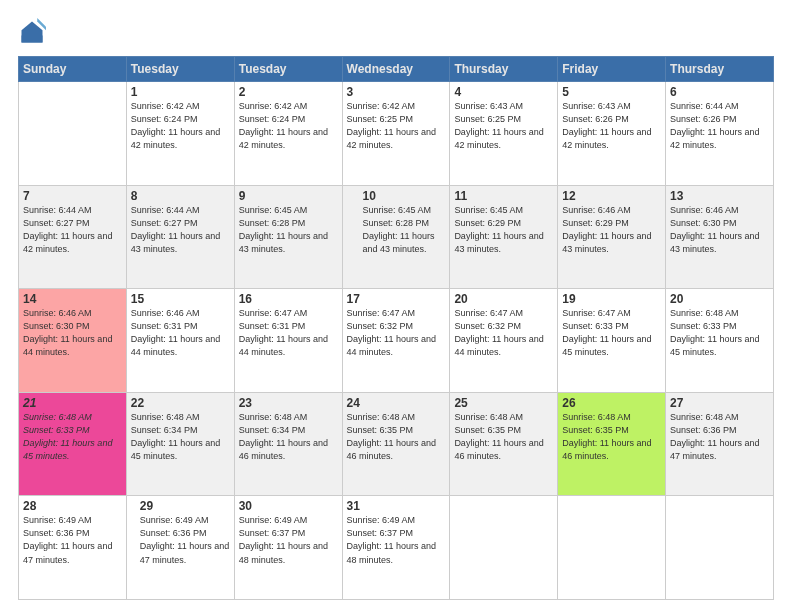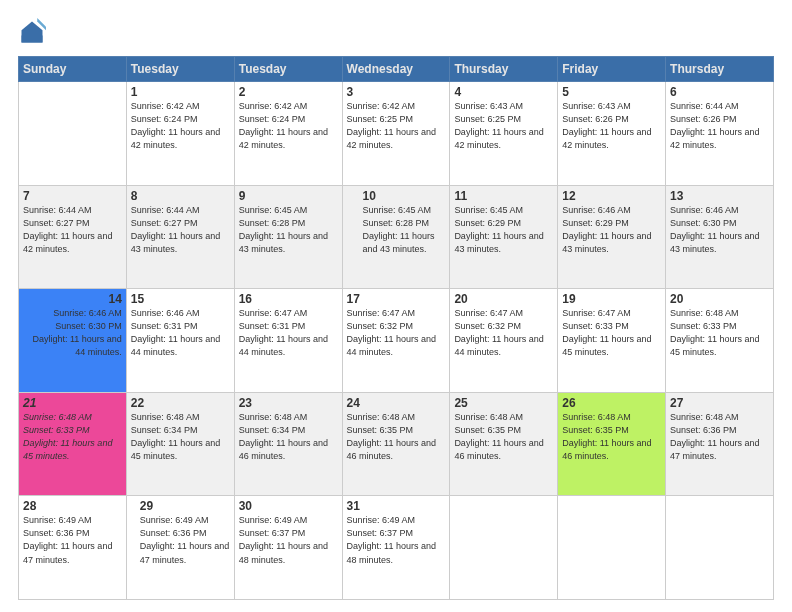--- a/index.html
+++ b/index.html
@@ -190,21 +190,21 @@
           <td style="background: rgb(240, 240, 240);">
             <span class="day-num">12</span>
             <div class="sun-info">Sunrise: 6:46 AM<br>Sunset: 6:29 PM<br>Daylight: 11 hours and 43 minutes.</div>
           </td>
           <td style="background: rgb(240, 240, 240);">
             <span class="day-num">13</span>
             <div class="sun-info">Sunrise: 6:46 AM<br>Sunset: 6:30 PM<br>Daylight: 11 hours and 43 minutes.</div>
           </td>
         </tr>
         <tr>
-          <td style="background: #3b82f6; text-align: right;">
+          <td style="background: #fca5a5;">
             <span class="day-num">14</span>
             <div class="sun-info">Sunrise: 6:46 AM<br>Sunset: 6:30 PM<br>Daylight: 11 hours and 44 minutes.</div>
           </td>
           <td style="background: rgb(255, 255, 255);">
             <span class="day-num">15</span>
             <div class="sun-info">Sunrise: 6:46 AM<br>Sunset: 6:31 PM<br>Daylight: 11 hours and 44 minutes.</div>
           </td>
           <td style="background: rgb(255, 255, 255);">
             <span class="day-num">16</span>
             <div class="sun-info">Sunrise: 6:47 AM<br>Sunset: 6:31 PM<br>Daylight: 11 hours and 44 minutes.</div>

